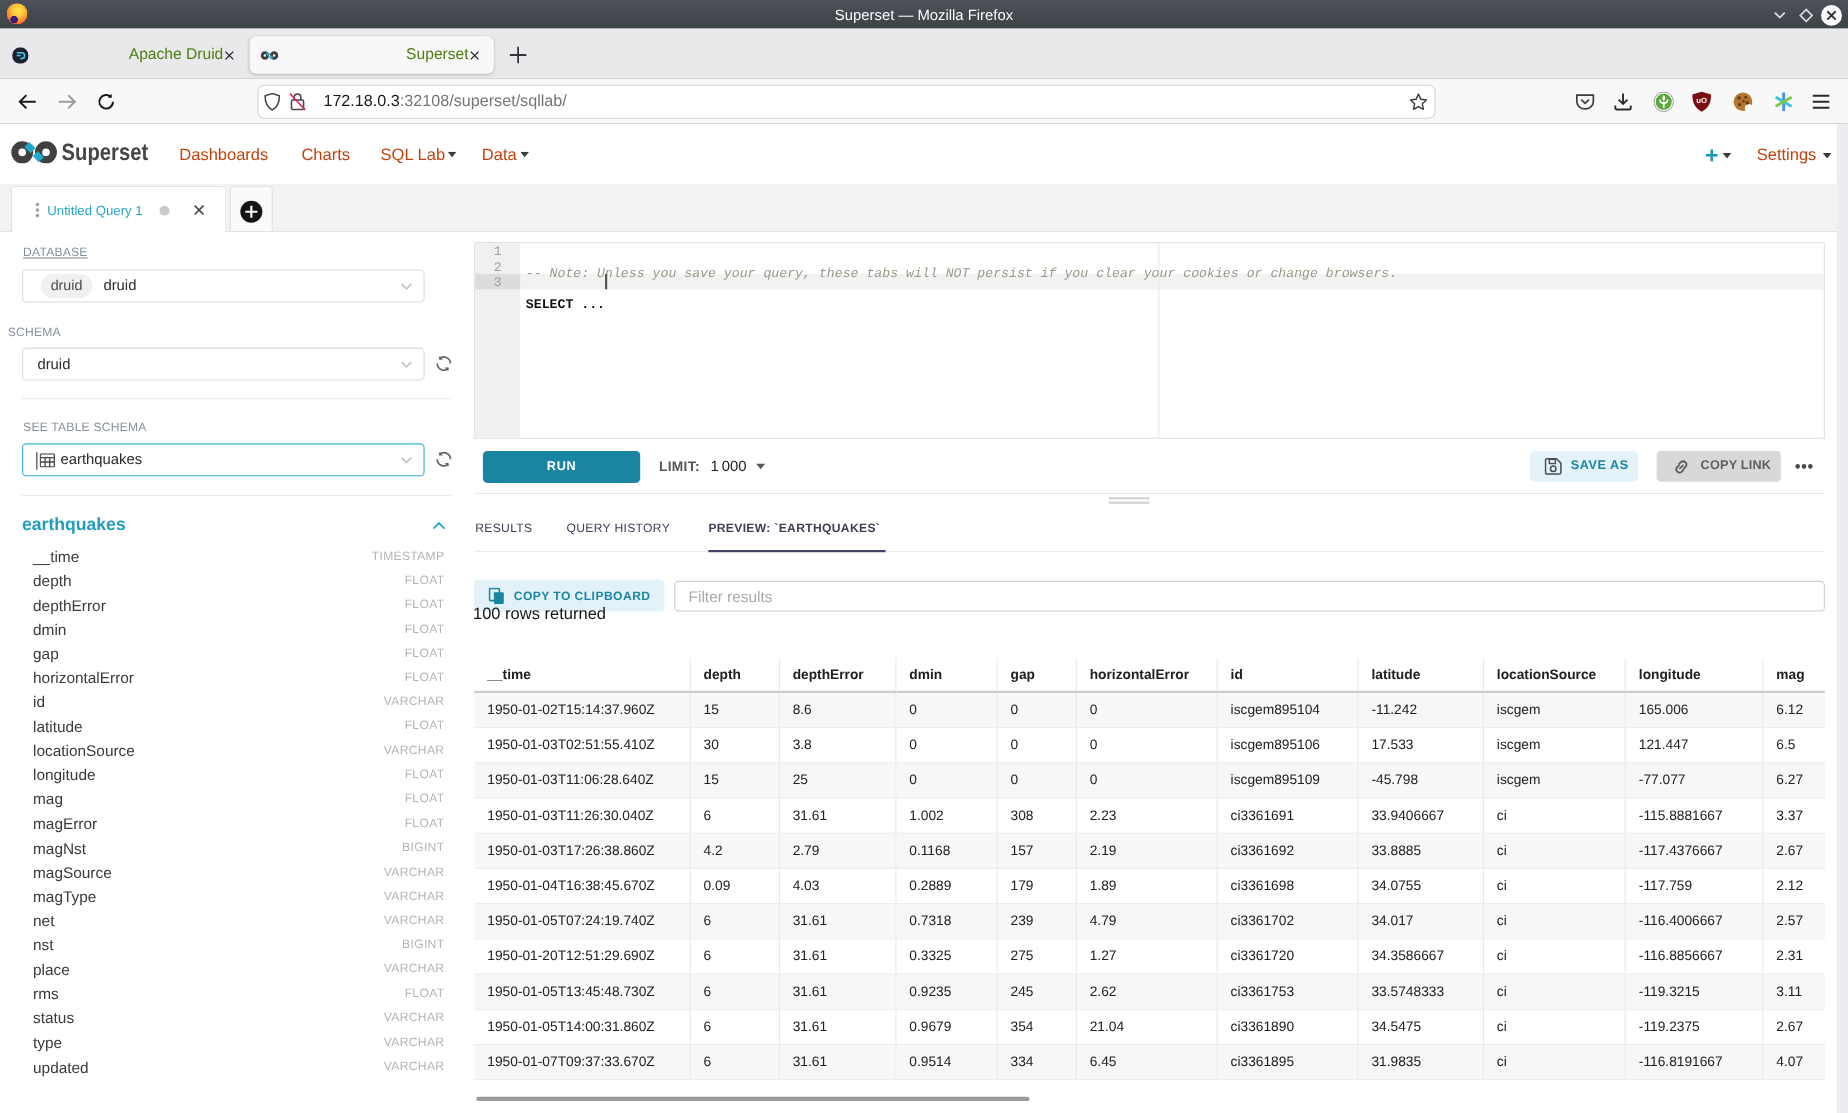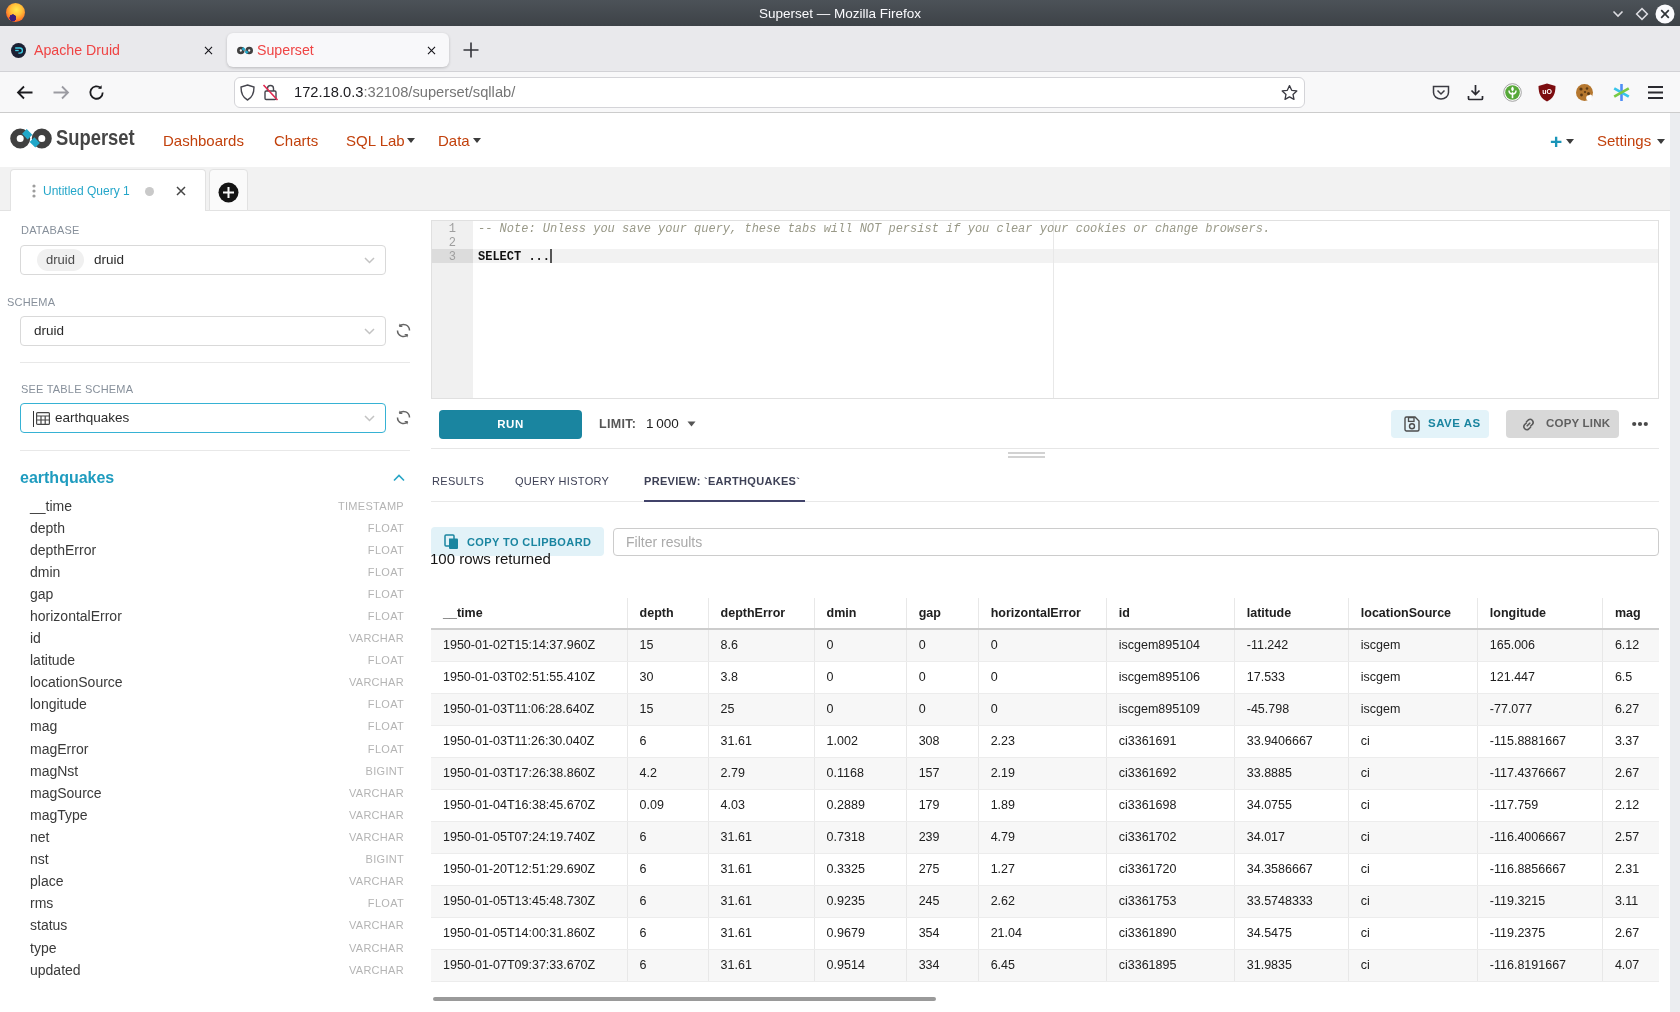--- a/index.html
+++ b/index.html
@@ -7,21 +7,21 @@
 body { font-family:"Liberation Sans", sans-serif; background:#fff; position:relative; }
 .abs { position:absolute; }
 
 
 #titlebar { left:0; top:0; width:1680px; height:26px; background:linear-gradient(#4c5258,#3d4247); }
 #fftitle { left:0; top:0; width:1680px; height:26px; line-height:27px; text-align:center; color:#fbfbfe; font-size:13.5px; }
 #tabbar { left:0; top:26px; width:1680px; height:46px; background:#e9e9ec; border-bottom:1px solid #d2d2d6; }
 .fftab { position:absolute; top:33px; height:34px; border-radius:6px; display:flex; align-items:center; }
 #tab1 { left:10px; width:216px; }
 #tab2 { left:227px; width:222px; background:#f8f8fa; box-shadow:0 1px 3px rgba(0,0,0,.2); }
-.fftab .title { font-size:14.2px; color:#ef4444; margin-left:8px; flex:1; white-space:nowrap; overflow:hidden; }
+.fftab .title { font-size:14.2px; color:#4d7c0f; margin-left:8px; flex:1; white-space:nowrap; overflow:hidden;text-align:right; }
 .ffclose { width:11px; height:11px; margin-right:12px; }
 
 #navbar { left:0; top:72px; width:1680px; height:41px; background:#f8f8f9; border-bottom:1px solid #ccc; }
 #urlbar { left:234px; top:77px; width:1071px; height:31px; background:#fff; border:1px solid #d4d4d8; border-radius:6px; }
 #urltext { left:294px; top:77px; height:31px; line-height:31px; font-size:14.7px; color:#1b1b1f; }
 #urltext span { color:#757575; }
 
 
 #appnav { left:0; top:113px; width:1680px; height:54px; background:#fff; }
 .navlink { position:absolute; top:114px; height:54px; line-height:54px; font-size:15px; color:#c2410c; }
@@ -40,21 +40,21 @@
 .selbox .chev { position:absolute; right:10px; top:11px; }
 .seltext { position:absolute; font-size:13.5px; color:#2a2a2a; }
 .divider { position:absolute; left:20px; width:390px; height:1px; background:#e8e8e8; }
 .colname { position:absolute; left:30px; font-size:14px; color:#3a3a3a; white-space:nowrap; }
 .coltype { position:absolute; right:1276px; font-size:11px; color:#b4b4b4; letter-spacing:0.3px; white-space:nowrap; }
 
 
 #editor { left:431px; top:220px; width:1228px; height:179px; background:#fff; border:1px solid #e0e0e0; }
 #gutter { position:absolute; left:0; top:0; width:41px; height:177px; background:#f0f0f0; }
 .lnum { position:absolute; font-size:12px; line-height:14px; color:#9e9e9e; font-family:"Liberation Mono",monospace; }
-.codeline { position:absolute; left:46px; font-family:"Liberation Mono",monospace; font-size:12px; line-height:14px; white-space:pre; }
+.codeline { position:absolute; left:46px; font-family:"Liberation Mono",monospace; font-size:12px; line-height:14px; white-space:pre;margin-top:20px; }
 
 
 #qtoolbar { left:431px; top:399px; width:1228px; height:50px; background:#fff; border-bottom:1px solid #e6e6e6; }
 #runbtn { left:439px; top:410px; width:143px; height:29px; background:#1a85a0; border-radius:4px; color:#fff; font-size:11.5px; font-weight:bold; letter-spacing:0.6px; text-align:center; line-height:29px; }
 #saveas { left:1391px; top:410px; width:98px; height:28px; background:#e3f3f9; border-radius:4px; color:#1a85a0; font-size:11.5px; font-weight:bold; letter-spacing:0.5px; }
 #copylink { left:1506px; top:410px; width:113px; height:28px; background:#d8d8d8; border-radius:4px; color:#5f5f5f; font-size:11.5px; font-weight:bold; letter-spacing:0.2px; }
 
 
 .rtab { position:absolute; top:475px; font-size:11px; color:#3e4156; letter-spacing:0.3px; }
 #rtabline { left:431px; top:501px; width:1228px; height:1px; background:#e8e8e8; }
@@ -220,21 +220,21 @@
       <path d="M1 1 L9 9 M9 1 L1 9" stroke="#454545" stroke-width="1.5"></path>
     </svg>
 </div>
 <div id="qtabplus">
   <svg style="position:absolute; left:8px; top:12px;" width="21" height="21" viewBox="0 0 21 21">
       <circle cx="10.5" cy="10.5" r="10" fill="#141414"></circle>
       <path d="M10.5 5 V16 M5 10.5 H16" stroke="#fafafa" stroke-width="2"></path>
     </svg>
 </div>
 
-<div class="label" style="left:21px; top:224px;">DATABASE</div>
+<div class="label" style="left:21px; top:224px;text-decoration:underline;">DATABASE</div>
 <div class="selbox" style="top:245px;">
   <div style="position:absolute; left:16px; top:3px; width:47px; height:22px; background:#f0f0f0; border-radius:11px; text-align:center; line-height:22px; font-size:13px; color:#4a4a4a;">druid</div>
   <div class="seltext" style="left:73px; top:6px;">druid</div>
   <svg class="chev" width="11" height="7" viewBox="0 0 11 7">
       <path d="M1 1 L5.5 5.5 L10 1" fill="none" stroke="#c3c3c3" stroke-width="1.5"></path>
     </svg>
 </div>
 <div class="label" style="left:7px; top:296px;">SCHEMA</div>
 <div class="selbox" style="top:316px;">
   <div class="seltext" style="left:13px; top:6px;">druid</div>

